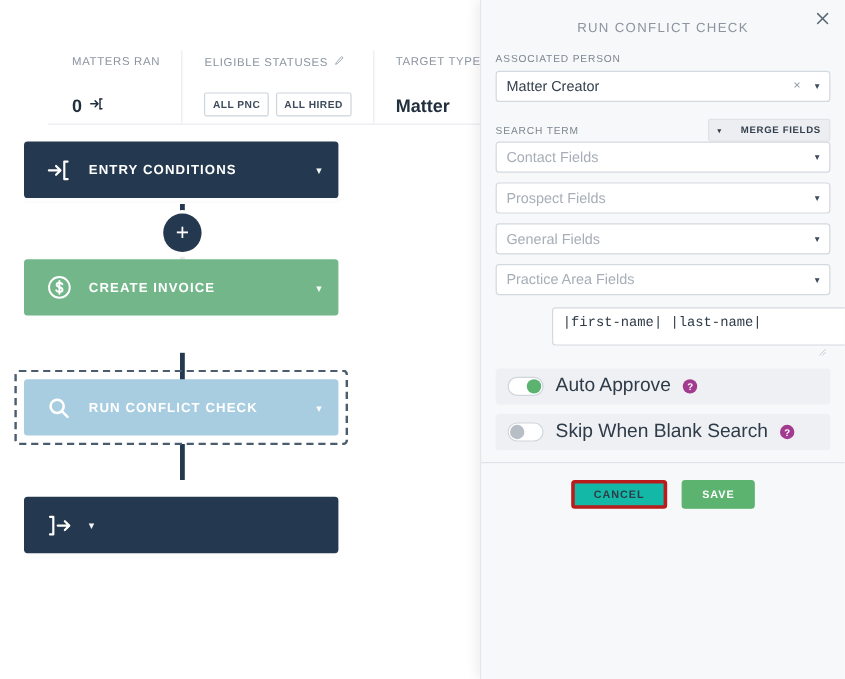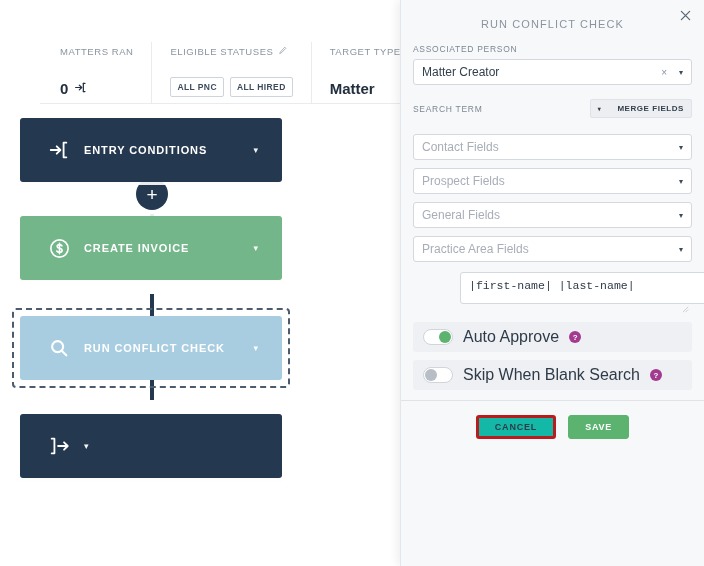--- a/index.html
+++ b/index.html
@@ -42,22 +42,22 @@
     border:1px solid #cdd4db; border-radius:2px;
     font-size:8.5px; font-weight:bold; letter-spacing:0.4px;
     color:#3d4b5c; padding:4px 6px; background:#fff; white-space:nowrap;
   }
   .edit-ico { color:#9aa3ae; font-size:10px; }
   .arrow-in-ico { display:inline-block; }
 
   
   .flow { position:absolute; left:20px; top:118px; width:262px; }
   .node {
-    position:relative; width:262px; height:64px; border-radius:3px;
-    display:flex; align-items:center; padding:0 24px;
+    position:relative; width:262px; height:47px; border-radius:3px;
+    display:flex; align-items:center; padding:0 14px;
     box-shadow: 0 0 0 3px rgba(255,255,255,0.9), 0 1px 3px rgba(0,0,0,0.18);
   }
   .node-dark { background:#24384f; }
   .node-green { background:#72b68a;justify-content:center; }
   .node-blue  { background:#a8cde0; }
   .node-icon {
     width:30px; height:30px; flex:0 0 30px;
     display:flex; align-items:center; justify-content:center; color:#fff;
     margin-right:10px;
   }
@@ -95,21 +95,21 @@
   .panel-title {
     text-align:center; font-size:11px; letter-spacing:1.1px;
     color:#8b949f; padding-top:18px; font-weight:400;
   }
   .panel-body { padding:14px 12px 0 12px; }
 
   .field-label {
     font-size:8.5px; letter-spacing:0.7px; color:#7d8791;
     margin-bottom:5px; text-transform:uppercase;
   }
-  .label-row { display:flex; align-items:center; justify-content:space-between; margin-bottom:16px; }
+  .label-row { display:flex; align-items:center; justify-content:space-between; margin-bottom:0; }
   .label-row .field-label { margin-bottom:0; }
 
   .select-box {
     position:relative; width:100%; height:26px; background:#fff;
     border:1px solid #d4d9df; border-radius:3px;
     display:flex; align-items:center; padding:0 8px;
     font-size:12px; color:#34404d;
   }
   .select-box.placeholder { color:#a7aeb7; }
   .sel-caret {

